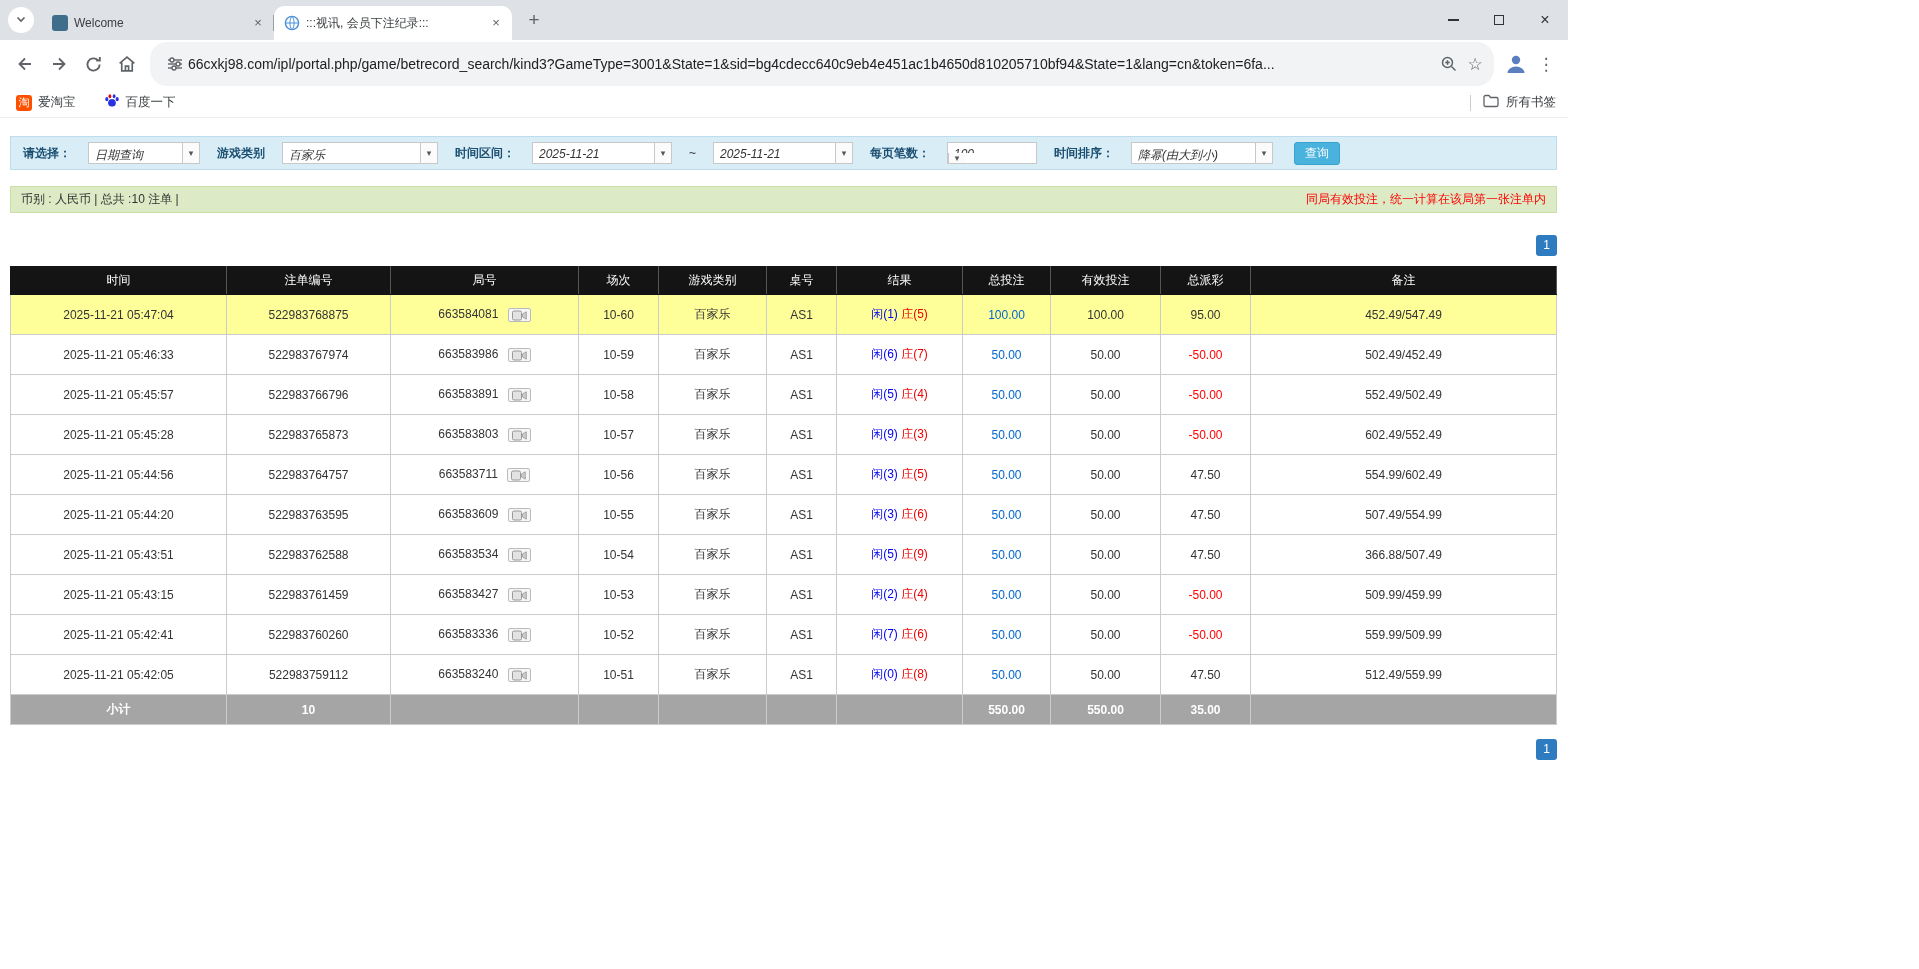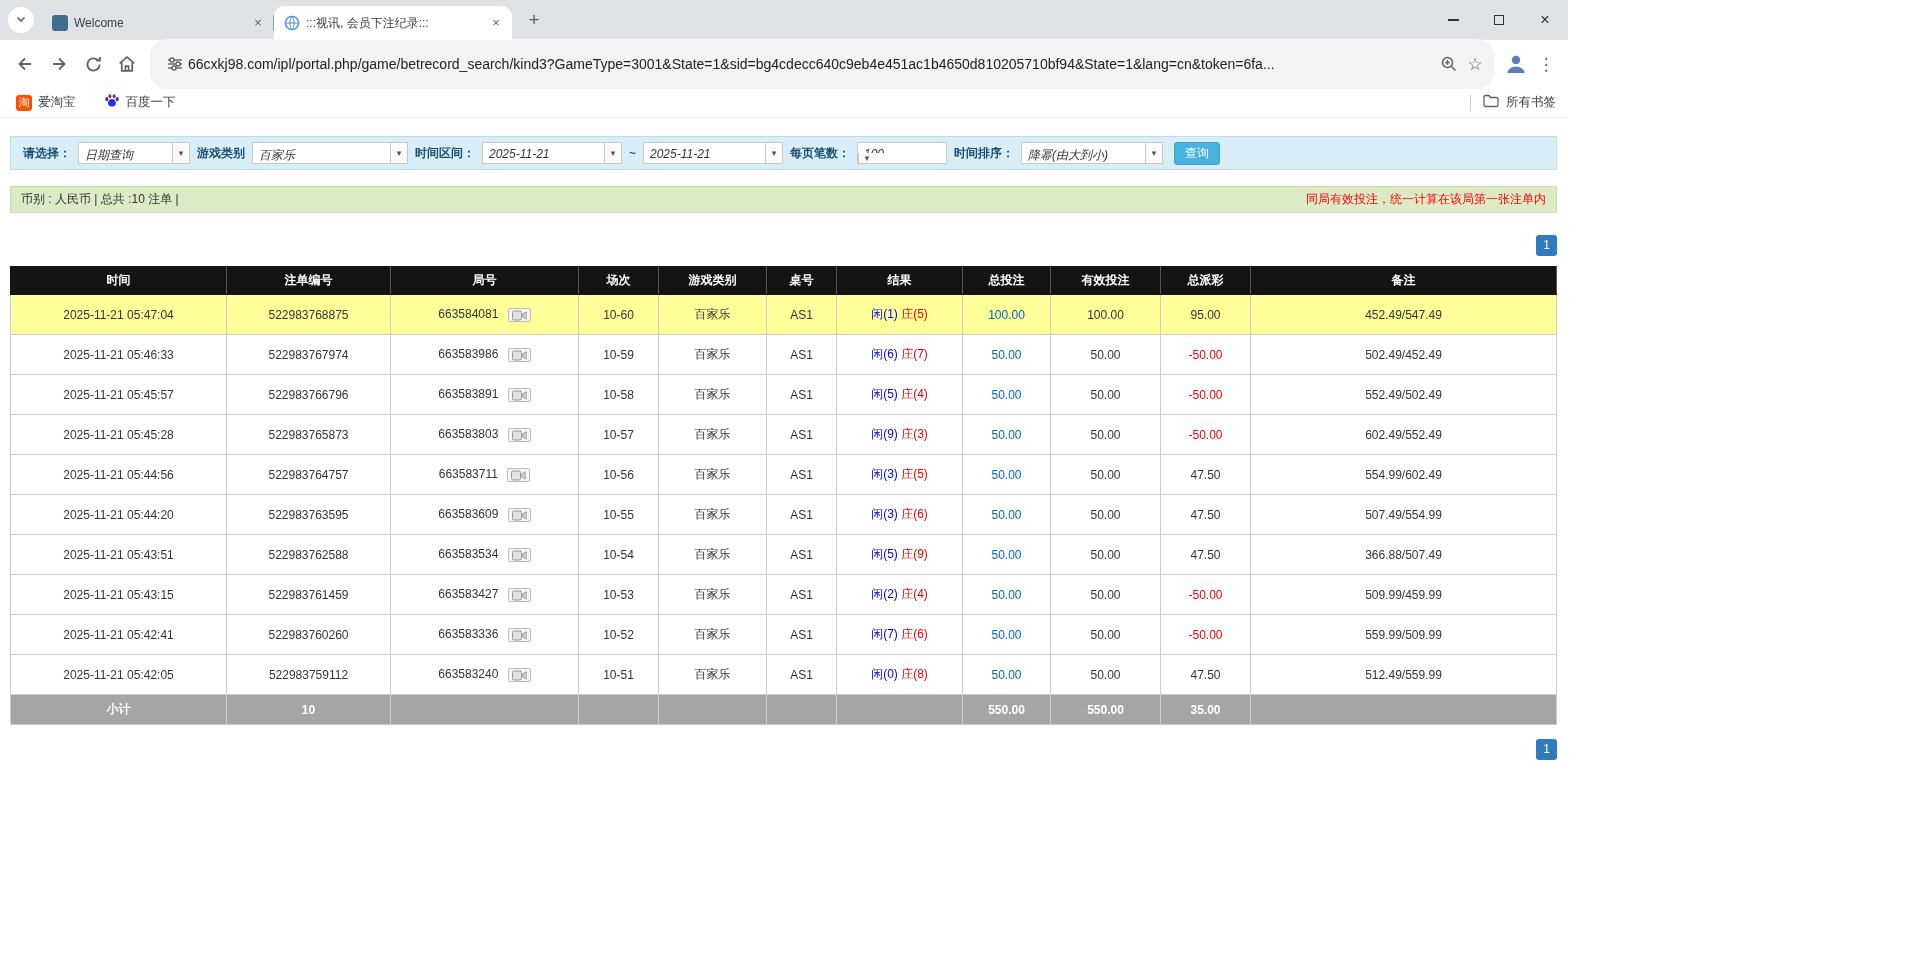--- a/index.html
+++ b/index.html
@@ -29,21 +29,21 @@
   .win-btn { width: 46px; height: 40px; display: flex; align-items: center; justify-content: center;
     color: #333; cursor: pointer; }
   .min-glyph { display: inline-block; width: 11px; height: 1.5px; background: #333; }
   .max-glyph { display: inline-block; width: 10px; height: 10px; border: 1.2px solid #333; }
   .close-glyph { font-size: 16px; line-height: 1; color: #333; }
 
   
   .toolbar { height: 48px; background: #fff; display: flex; align-items: center; padding: 0 8px; }
   .nav-btn { width: 34px; height: 34px; border-radius: 50%; display: flex; align-items: center;
     justify-content: center; color: #5f6368; cursor: pointer; flex: none; }
-  .address-bar { flex: 1; height: 50px; background: #f1f3f4; border-radius: 17px; display: flex;
+  .address-bar { flex: 1; height: 44px; background: #f1f3f4; border-radius: 17px; display: flex;
     align-items: center; padding: 0 6px 0 12px; margin: 0 6px; min-width: 0; cursor: text; }
   .url-text { flex: 1; font-size: 14px; color: #202124; white-space: nowrap; overflow: hidden; }
   .addr-icon { width: 26px; height: 26px; display: flex; align-items: center; justify-content: center;
     flex: none; cursor: pointer; }
   .star-glyph { font-size: 17px; color: #5f6368; }
   .avatar-btn { width: 32px; height: 32px; display: flex; align-items: center; justify-content: center;
     cursor: pointer; flex: none; }
   .menu-btn { width: 28px; height: 32px; display: flex; align-items: center; justify-content: center;
     font-size: 17px; color: #5f6368; cursor: pointer; flex: none; }
 
@@ -56,21 +56,21 @@
     font-size: 11px; display: flex; align-items: center; justify-content: center; }
   .bm-spacer { flex: 1; }
   .bm-divider { width: 1px; height: 16px; background: #ccc; margin-right: 12px; }
   .all-bookmarks { display: flex; align-items: center; gap: 7px; cursor: pointer; }
 
   
   .page { padding: 18px 11px 0 10px; }
   .page-title { font-size: 17px; font-weight: normal; color: #222; margin-bottom: 14px; }
 
   .filter-bar { height: 34px; background: #d9edf7; border: 1px solid #bddcee; display: flex;
-    align-items: center; padding: 16px 12px; gap: 7px; font-size: 12px; }
+    align-items: center; padding: 16px 12px; gap: 17px; font-size: 12px; }
   .flabel { color: #1b4f72; font-weight: bold; white-space: nowrap; }
   .combo { display: inline-flex; align-items: stretch; background: #fff; border: 1px solid #c8c8c8;
     height: 22px; cursor: pointer; }
   .combo-text { padding: 4px 6px; font-size: 12px; color: #333; flex: 1; white-space: nowrap; overflow: hidden; font-style: italic; }
   .combo-arrow { width: 17px; border-left: 1px solid #c8c8c8; display: flex; align-items: center;
     justify-content: center; color: #555; font-size: 9px; background: #fbfbfb; }
   .w112 { width: 112px; } .w156 { width: 156px; } .w140 { width: 140px; } .w90 { width: 90px; flex-direction: column; } .w142 { width: 142px; }
   .range-sep { color: #333; }
   .search-btn { background: #49b2dd; color: #fff; border: 1px solid #39a3cf; border-radius: 3px;
     font-size: 12px; padding: 0 10px; height: 23px; margin-left: 4px; cursor: pointer; }
@@ -80,21 +80,21 @@
     font-size: 12px; color: #333; }
   .notice { color: #ff0000; }
 
   .pagination { text-align: right; margin: 22px 0 10px; }
   .pagination.bottom { margin: 14px 0 0; }
   .page-btn { display: inline-block; min-width: 21px; height: 21px; line-height: 21px;
     background: #2e7bbf; color: #fff; font-size: 12px; text-align: center; border-radius: 3px;
     cursor: pointer; padding: 0 4px; }
 
   .bet-table { width: 100%; border-collapse: collapse; font-size: 12px; table-layout: fixed; }
-  .bet-table th { background: #141414; color: #fff; padding: 5px 8px; font-weight: bold;
+  .bet-table th { background: #141414; color: #fff; padding: 5px 8px; font-weight: normal;
     border: 1px solid #141414; border-right: 1px solid #555; }
   .bet-table td { border: 1px solid #ccc; text-align: center; padding: 11px 4px; color: #333;
     background: #fff; overflow: hidden; white-space: nowrap; }
   tr.hl td { background: #ffff99; }
   .player { color: #0000ee; }
   .banker { color: #ee0000; }
   .bet-link { color: #0066cc; cursor: pointer; }
   td.neg { color: #ff0000; }
   tr.foot td { background: #a5a5a5; color: #fff; font-weight: bold; padding: 6px 20px; }
   .cam-btn { display: inline-block; border: 1px solid #bbb; background: #f6f6f6; border-radius: 2px;

